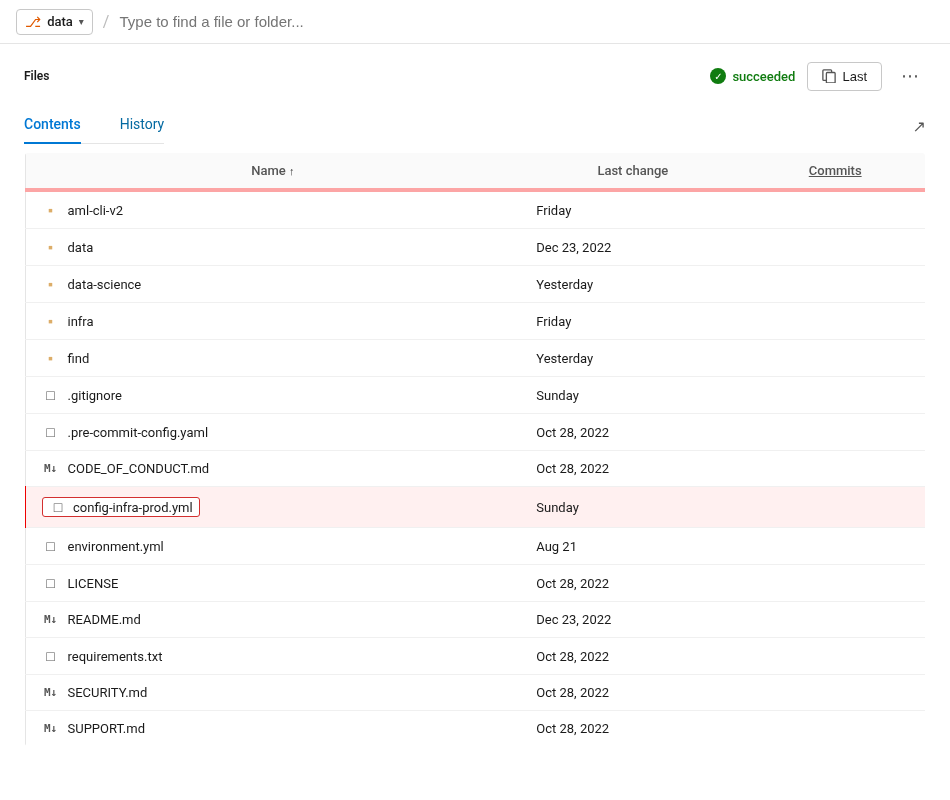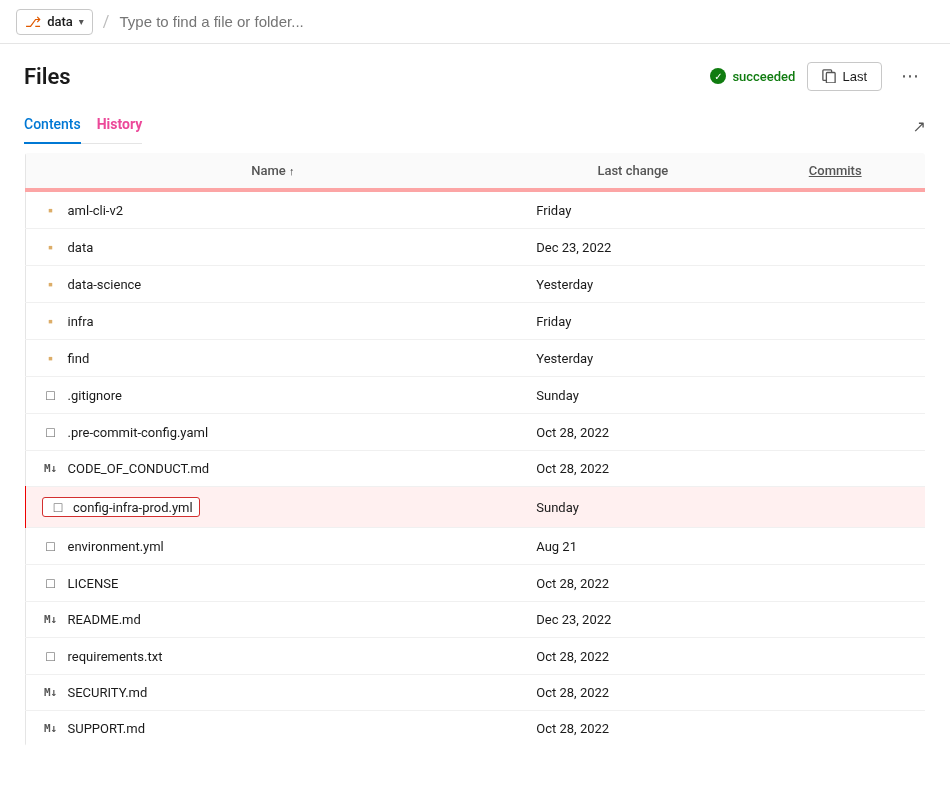--- a/index.html
+++ b/index.html
@@ -61,21 +61,21 @@
     }
 
     
     .files-header {
       display: flex;
       align-items: center;
       justify-content: space-between;
       margin-bottom: 16px;
     }
     .files-title {
-      font-size: 22px;
+      font-size: 12px;
       font-weight: 600;
       color: #1a1a1a;
     }
     .header-actions {
       display: flex;
       align-items: center;
       gap: 12px;
     }
     .status-badge {
       display: flex;
@@ -119,32 +119,31 @@
       color: #555;
       display: flex;
       align-items: center;
       justify-content: center;
       border-radius: 4px;
     }
 
     
     .tabs {
       display: flex;
-      gap: 16px;
+      gap: 39px;
       border-bottom: 1px solid #e5e5e5;
       margin-bottom: 0;
     }
     .tab {
       padding: 8px 0 10px;
       font-size: 14px;
       cursor: pointer;
-      color: #ec4899;
+      color: #0369a1;
       border-bottom: 2px solid transparent;
       margin-bottom: -1px;
-      font-weight: bold;
     }
     .tab.active {
       color: #0078d4;
       border-bottom: 2px solid #0078d4;
       font-weight: 500;
     }
 
     
     .expand-icon {
       font-size: 16px;

